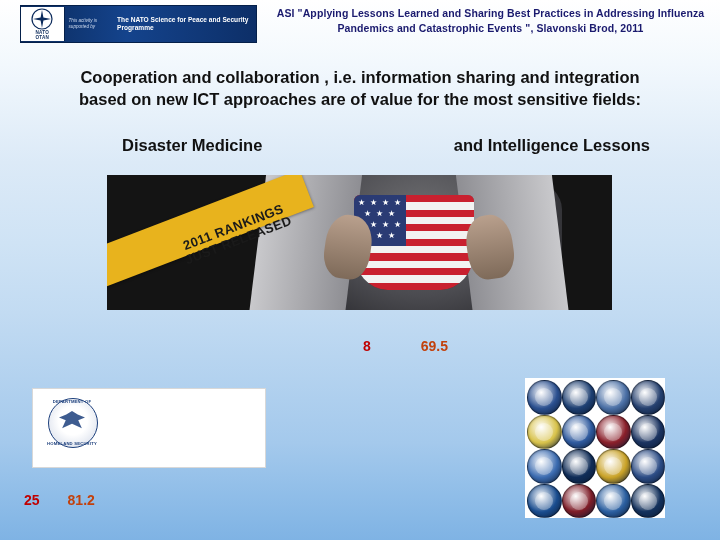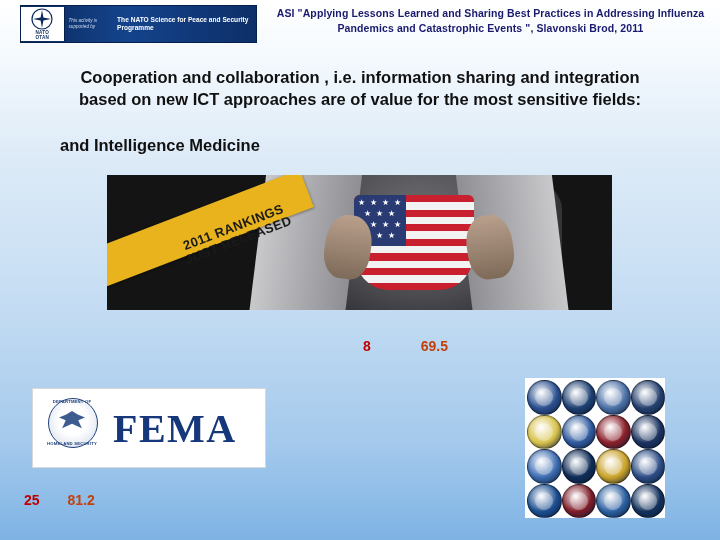--- a/index.html
+++ b/index.html
@@ -339,21 +339,22 @@
     <div class="nato-text-left">This activity is supported by</div>
     <div class="nato-text-right">The NATO Science for Peace and Security Programme</div>
   </div>
 
   <div class="conf-title">ASI "Applying Lessons Learned and Sharing Best Practices in Addressing Influenza Pandemics and Catastrophic Events ",  Slavonski Brod, 2011</div>
 </div>
 
 <div class="main-heading">Cooperation and collaboration , i.e. information sharing and integration based on new ICT approaches are of value for the most sensitive fields:</div>
 
 <div class="subheading-row">
-  <div class="right">and Intelligence Medicine</div>
+  <div class="left">Disaster Medicine</div>
+  <div class="right">and Intelligence Lessons</div>
 </div>
 
 <div class="photo">
   <div class="photo-torso"></div>
   <div class="photo-shirt-open-l"></div>
   <div class="photo-shirt-open-r"></div>
 
   <div class="flag">
     <div class="flag-stripes"></div>
     <div class="flag-union">
@@ -389,21 +390,20 @@
   <span class="rank-score">69.5</span>
 </div>
 
 <div class="fema-box">
   <div class="dhs-seal">
     <div class="seal-circle"></div>
     <div class="seal-eagle"></div>
     <div class="seal-text-top">DEPARTMENT OF</div>
     <div class="seal-text-bot">HOMELAND SECURITY</div>
   </div>
-  <div class="fema-word">FEMA</div>
 </div>
 
 <div class="seals-grid" id="seals-grid">
     <div class="seal-chip" style="background: radial-gradient(circle at 40% 35%, rgb(255, 255, 255) 0%, rgb(42, 79, 143) 55%, rgb(12, 28, 54) 100%);"></div>
     <div class="seal-chip" style="background: radial-gradient(circle at 40% 35%, rgb(255, 255, 255) 0%, rgb(29, 63, 114) 55%, rgb(12, 28, 54) 100%);"></div>
     <div class="seal-chip" style="background: radial-gradient(circle at 40% 35%, rgb(255, 255, 255) 0%, rgb(74, 111, 165) 55%, rgb(12, 28, 54) 100%);"></div>
     <div class="seal-chip" style="background: radial-gradient(circle at 40% 35%, rgb(255, 255, 255) 0%, rgb(37, 64, 111) 55%, rgb(12, 28, 54) 100%);"></div>
     <div class="seal-chip" style="background: radial-gradient(circle at 40% 35%, rgb(255, 255, 255) 0%, rgb(216, 194, 74) 55%, rgb(12, 28, 54) 100%);"></div>
     <div class="seal-chip" style="background: radial-gradient(circle at 40% 35%, rgb(255, 255, 255) 0%, rgb(47, 90, 158) 55%, rgb(12, 28, 54) 100%);"></div>
     <div class="seal-chip" style="background: radial-gradient(circle at 40% 35%, rgb(255, 255, 255) 0%, rgb(138, 31, 42) 55%, rgb(12, 28, 54) 100%);"></div>

